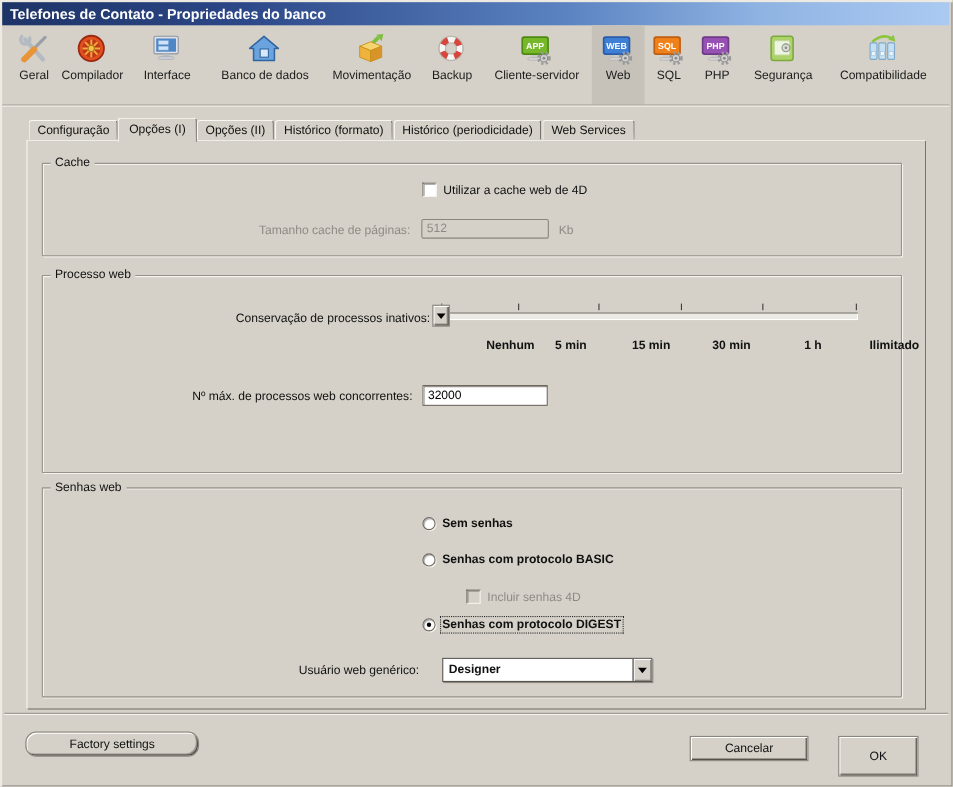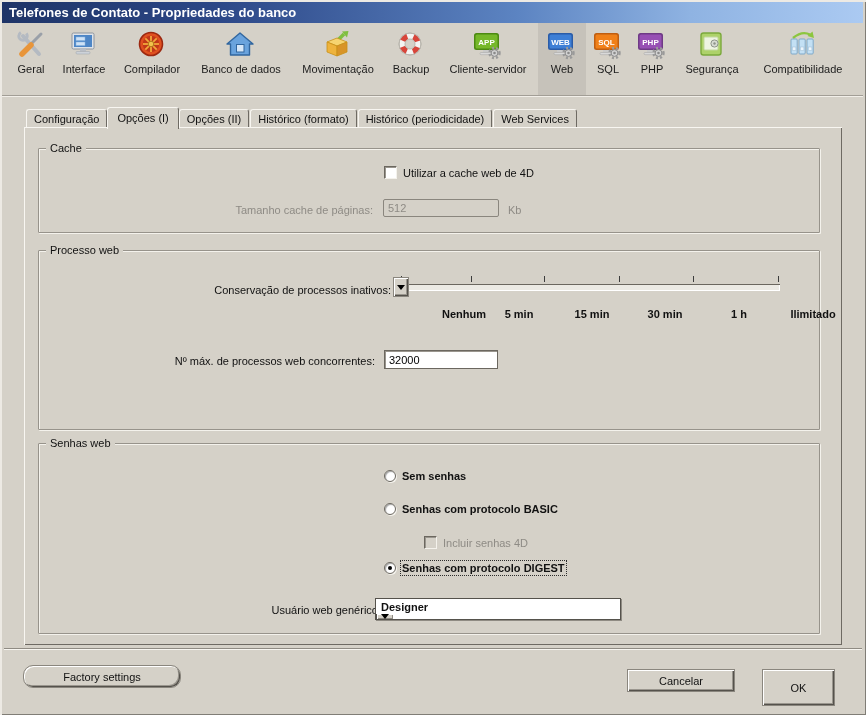--- a/index.html
+++ b/index.html
@@ -95,34 +95,20 @@
           <path d="M18 14 L27 5" stroke="#9aa0a8" stroke-width="3" stroke-linecap="round"></path>
           <path d="M8 25 L17 16" stroke="#e8953a" stroke-width="5.5" stroke-linecap="round"></path>
         </svg>
       </div>
       <span class="tb-label">Geral</span>
     </div>
 
     <div class="tb-item">
       <div class="tb-icon">
         <svg viewBox="0 0 34 30" width="34" height="32">
-          <rect x="5" y="4" width="22" height="16" rx="1.5" fill="#dfe3e8" stroke="#8d949e"></rect>
-          <rect x="7" y="6" width="18" height="12" fill="#4e86c6"></rect>
-          <rect x="9" y="8" width="9" height="3.5" fill="#cfe2f6" stroke="#86b2dd" stroke-width=".5"></rect>
-          <rect x="9" y="13" width="9" height="3.5" fill="#cfe2f6" stroke="#86b2dd" stroke-width=".5"></rect>
-          <rect x="13" y="20" width="6" height="2.5" fill="#b9bec6"></rect>
-          <rect x="9" y="22.5" width="14" height="2.5" rx="1" fill="#cdd2d9" stroke="#9aa0a8" stroke-width=".5"></rect>
-        </svg>
-      </div>
-      <span class="tb-label">Interface</span>
-    </div>
-
-    <div class="tb-item">
-      <div class="tb-icon">
-        <svg viewBox="0 0 34 30" width="34" height="32">
           <circle cx="16" cy="15" r="11.5" fill="#e05020" stroke="#9c2810" stroke-width="1.6"></circle>
           <circle cx="16" cy="15" r="8.3" fill="#c03818"></circle>
           <g stroke="#f2a73c" stroke-width="1.8">
             <path d="M16 7 V12"></path>
               <path d="M16 18 V23"></path>
               <path d="M8 15 H13"></path>
               <path d="M19 15 H24"></path>
             <path d="M10.3 9.3 L13.8 12.8"></path>
               <path d="M18.2 17.2 L21.7 20.7"></path>
             <path d="M21.7 9.3 L18.2 12.8"></path>
@@ -130,20 +116,34 @@
           </g>
           <circle cx="16" cy="15" r="2.8" fill="#f2c34c" stroke="#b07a1a"></circle>
         </svg>
       </div>
       <span class="tb-label">Compilador</span>
     </div>
 
     <div class="tb-item">
       <div class="tb-icon">
         <svg viewBox="0 0 34 30" width="34" height="32">
+          <rect x="5" y="4" width="22" height="16" rx="1.5" fill="#dfe3e8" stroke="#8d949e"></rect>
+          <rect x="7" y="6" width="18" height="12" fill="#4e86c6"></rect>
+          <rect x="9" y="8" width="9" height="3.5" fill="#cfe2f6" stroke="#86b2dd" stroke-width=".5"></rect>
+          <rect x="9" y="13" width="9" height="3.5" fill="#cfe2f6" stroke="#86b2dd" stroke-width=".5"></rect>
+          <rect x="13" y="20" width="6" height="2.5" fill="#b9bec6"></rect>
+          <rect x="9" y="22.5" width="14" height="2.5" rx="1" fill="#cdd2d9" stroke="#9aa0a8" stroke-width=".5"></rect>
+        </svg>
+      </div>
+      <span class="tb-label">Interface</span>
+    </div>
+
+    <div class="tb-item">
+      <div class="tb-icon">
+        <svg viewBox="0 0 34 30" width="34" height="32">
           <path d="M16 4 L29 15 L25.5 15 L25.5 26 L6.5 26 L6.5 15 L3 15 Z" fill="#6aa3dd" stroke="#31669f" stroke-width="1.4" stroke-linejoin="round"></path>
           <rect x="12.5" y="15.5" width="7.5" height="7.5" fill="#d7e7f8" stroke="#31669f"></rect>
         </svg>
       </div>
       <span class="tb-label">Banco de dados</span>
     </div>
 
     <div class="tb-item">
       <div class="tb-icon">
         <svg viewBox="0 0 34 30" width="34" height="32">
@@ -361,21 +361,21 @@
       </div>
 
       <div class="ctlrow" style="left:345px;top:118px;">
         <span class="radio">
             <span class="dot"></span>
           </span>
         <span class="b focus">Senhas com protocolo DIGEST</span>
       </div>
 
       <span class="rlabel" style="left:0;top:160px;width:342px;">Usuário web genérico:</span>
-      <div class="combo" style="left:336px;top:154px;width:246px;height:22px;flex-direction:column;">
+      <div class="combo" style="left:363px;top:154px;width:191px;height:22px;">
         <span class="combo-val">Designer</span>
         <span class="combo-btn">
           <span class="arrow-down"></span>
         </span>
       </div>
     </div>
 
   </div>
 
   <div class="footer-divider"></div>

